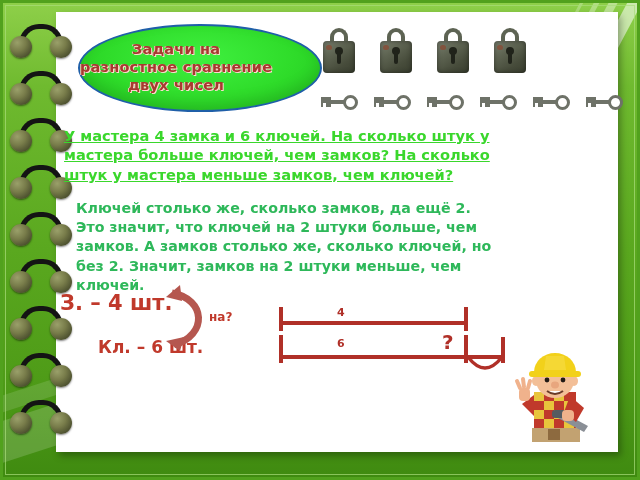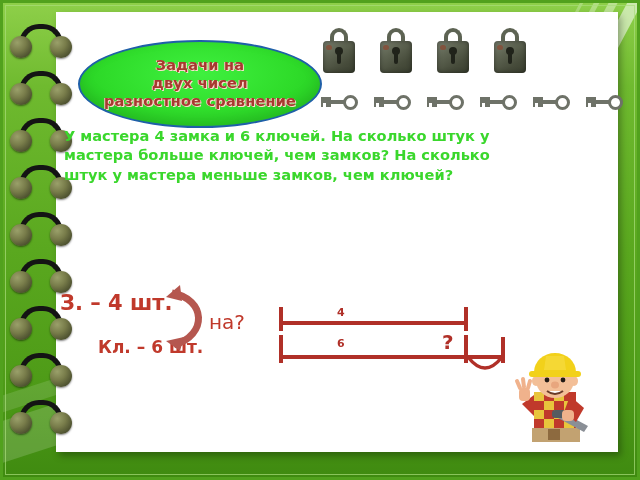--- a/index.html
+++ b/index.html
@@ -63,25 +63,25 @@
   .ring .bead{
     position:absolute;top:12px;width:22px;height:22px;border-radius:50%;
     background:radial-gradient(circle at 33% 30%,#9aa06a 0%,#787c4a 40%,#4e5230 75%,#30331c 100%);
     box-shadow:0 1px 2px rgba(0,0,0,.5);
   }
   .ring .bead.l{left:0px;}
   .ring .bead.r{left:40px;}
 
   
   .title-oval{
-    position:absolute;left:78px;top:40px;width:240px;height:84px;
+    position:absolute;left:78px;top:24px;width:240px;height:84px;
     border-radius:50%;
     background:radial-gradient(ellipse at 50% 38%,#3ff03f 0%,#2fdc2a 55%,#22c41e 100%);
     border:2px solid #1f5fa8;
-    display:flex;align-items:center;justify-content:center;
+    display:flex;align-items:center;
     box-shadow:inset 0 -6px 14px rgba(0,0,0,.12);
   }
   .title-oval .t{
     text-align:center;font-weight:bold;font-size:14.5px;line-height:1.22;
     color:#a63a2f;
     text-shadow:1px 1px 0 #ffd9cf, -1px 0 0 #f0c4bb;
     letter-spacing:.2px;
     font-family:"DejaVu Sans","Liberation Sans",sans-serif;
   }
 
@@ -125,35 +125,35 @@
   .key .bit{
     position:absolute;left:1px;top:2px;width:10px;height:10px;background:#6e7268;
   }
   .key .bit:after{
     content:"";position:absolute;left:2px;top:6px;width:3px;height:5px;background:#ffffff;
   }
 
   
   .p1{
     position:absolute;left:64px;top:126px;width:430px;
-    color:#3ad72c;font-weight:bold;font-size:14.6px;line-height:1.33;
+    color:#3ad72c;font-weight:bold;font-size:14.6px;line-height:1.33;text-decoration:underline;
   }
   .p2{
     position:absolute;left:76px;top:199px;width:420px;
     color:#2eb85a;font-weight:bold;font-size:14.2px;line-height:1.35;
   }
   .p3{
     position:absolute;left:62px;top:389px;width:430px;
     color:#b72430;font-weight:bold;font-size:14.4px;line-height:1.33;
   }
 
   
   .lineA{position:absolute;left:60px;top:291px;color:#c0392b;font-weight:bold;font-size:21px;}
   .lineB{position:absolute;left:56px;top:337px;color:#c0392b;font-weight:bold;font-size:17px;padding-left:42px;}
-  .na{position:absolute;left:209px;top:310px;color:#c0392b;font-weight:normal;font-size:20px;}
+  .na{position:absolute;left:209px;top:310px;color:#c0392b;font-weight:bold;font-size:12px;}
 
   .curvearrow{position:absolute;left:158px;top:283px;width:62px;height:72px;}
 
   
   .solution{
     position:absolute;left:398px;top:286px;width:180px;
     color:#c0392b;font-weight:bold;font-size:13.2px;line-height:1.25;
   }
 
   
@@ -230,22 +230,22 @@
       <div class="ring" style="top: 376px;">
         <div class="arc"></div>
         <div class="bead l"></div>
         <div class="bead r"></div>
       </div>
     </div>
 
   <div class="title-oval">
     <div class="t">
       <div>Задачи на</div>
+      <div>разностное сравнение</div>
       <div>двух чисел</div>
-      <div>разностное сравнение</div>
     </div>
   </div>
 
   <div class="locks" id="locks">
       <div class="lock">
         <div class="shk"></div>
         <div class="bdy"></div>
         <div class="rust"></div>
       </div>
       <div class="lock">
@@ -293,20 +293,21 @@
       </div>
       <div class="key">
         <div class="bit"></div>
         <div class="shaft"></div>
         <div class="ring2"></div>
       </div>
     </div>
 
   <div class="p1">У мастера 4 замка и 6 ключей. На сколько штук у мастера больше ключей, чем замков? На сколько штук у мастера меньше замков, чем ключей?</div>
 
+  <div class="p2">Ключей столько же, сколько замков, да ещё 2. Это значит, что ключей на 2 штуки больше, чем замков. А замков столько же, сколько ключей, но без 2. Значит, замков на 2 штуки меньше, чем ключей.</div>
 
   <div class="lineA">З. – 4 шт.</div>
   <div class="lineB">Кл. – 6 шт.</div>
   <div class="na">на?</div>
 
   <svg class="curvearrow" viewBox="0 0 62 72">
     <path d="M14 10 C 48 16, 50 52, 16 62" stroke="#b5574f" stroke-width="7" fill="none" stroke-linecap="butt"></path>
     <polygon points="22,2 8,14 24,18" fill="#b5574f"></polygon>
     <polygon points="22,68 8,58 26,54" fill="#b5574f"></polygon>
   </svg>

